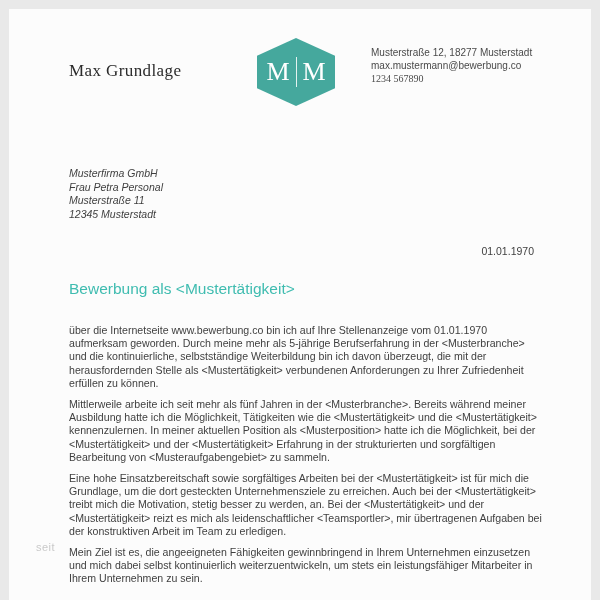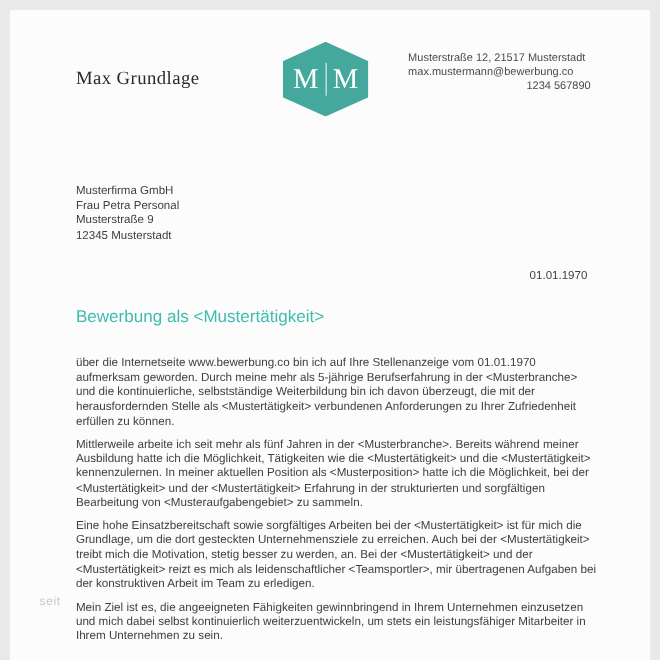--- a/index.html
+++ b/index.html
@@ -41,24 +41,24 @@
   .hex .divider{
     width:1px; height:30px; background:rgba(255,255,255,.85);
     margin:0 6px;
   }
   .contact{
     position:absolute; left:362px; top:37px;
     width:166px;
     font-size:10px; line-height:13px; color:#4a4a4a;
   }
   .contact div{white-space:nowrap;}
-  .contact .phone{text-align:right;}
+  .contact .phone{font-family:Liberation Serif, serif;}
   .recipient{
     position:absolute; left:60px; top:158px;
-    font-size:10.5px; line-height:13.5px;
+    font-size:10.5px; line-height:13.5px;font-style:italic;
   }
   .date{
     position:absolute; right:57px; top:236px;
     font-size:10.5px; text-align:right;margin-left:22px;
   }
   .subject{
     position:absolute; left:60px; top:271px;
     font-size:15.5px; font-weight:400;
     color:var(--accent-heading);
   }
@@ -84,29 +84,29 @@
 
   <div class="sender-name">Max Grundlage</div>
 
   <div class="hex">
     <span>M</span>
     <span class="divider"></span>
     <span>M</span>
   </div>
 
   <div class="contact">
-    <div>Musterstraße 12, 21517 Musterstadt</div>
+    <div>Musterstraße 12, 18277 Musterstadt</div>
     <div>max.mustermann@bewerbung.co</div>
     <div class="phone">1234 567890</div>
   </div>
 
   <div class="recipient">
     <div>Musterfirma GmbH</div>
     <div>Frau Petra Personal</div>
-    <div>Musterstraße 9</div>
+    <div>Musterstraße 11</div>
     <div>12345 Musterstadt</div>
   </div>
 
   <div class="date">01.01.1970</div>
 
   <div class="subject">Bewerbung als &lt;Mustertätigkeit&gt;</div>
 
   <div class="body-text">
     <p>über die Internetseite www.bewerbung.co bin ich auf Ihre Stellenanzeige vom 01.01.1970 aufmerksam geworden. Durch meine mehr als 5-jährige Berufserfahrung in der &lt;Musterbranche&gt; und die kontinuierliche, selbstständige Weiterbildung bin ich davon überzeugt, die mit der herausfordernden Stelle als &lt;Mustertätigkeit&gt; verbundenen Anforderungen zu Ihrer Zufriedenheit erfüllen zu können.</p>
     <p>Mittlerweile arbeite ich seit mehr als fünf Jahren in der &lt;Musterbranche&gt;. Bereits während meiner Ausbildung hatte ich die Möglichkeit, Tätigkeiten wie die &lt;Mustertätigkeit&gt; und die &lt;Mustertätigkeit&gt; kennenzulernen. In meiner aktuellen Position als &lt;Musterposition&gt; hatte ich die Möglichkeit, bei der &lt;Mustertätigkeit&gt; und der &lt;Mustertätigkeit&gt; Erfahrung in der strukturierten und sorgfältigen Bearbeitung von &lt;Musteraufgabengebiet&gt; zu sammeln.</p>

